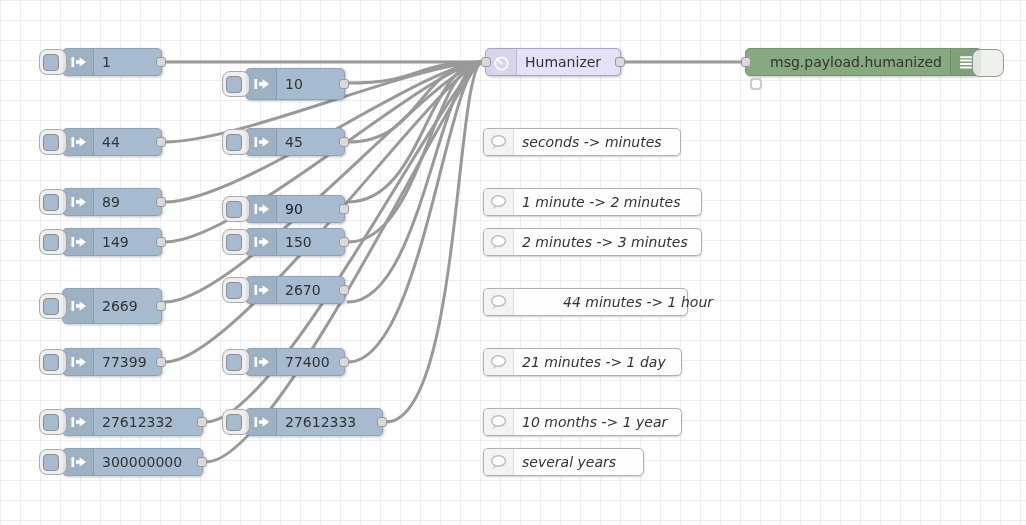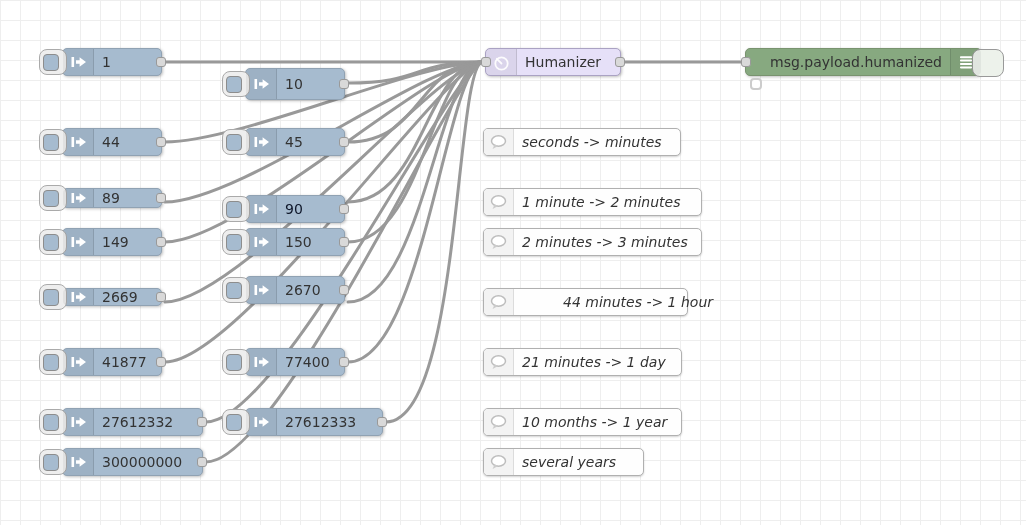--- a/index.html
+++ b/index.html
@@ -135,21 +135,21 @@
         <div class="inject-btn-inner" style="background: rgb(166, 187, 207);"></div>
       </div>
       <div class="icon-area">
         <svg width="17" height="16" viewBox="0 0 17 16">
           <path fill="#ffffff" d="M1.5 3h2.6v10H1.5z M6 6.2h3.6V3.2l6.4 4.8-6.4 4.8v-3H6z"></path>
         </svg>
       </div>
       <div class="label">45</div>
       <div class="port out"></div>
     </div>
-    <div class="node inject" style="left: 62px; top: 188px; width: 100px; height: 20px; background: rgb(166, 187, 207); border-color: rgb(144, 162, 179); color: rgb(51, 51, 51);">
+    <div class="node inject" style="left: 62px; top: 188px; width: 100px; height: 28px; background: rgb(166, 187, 207); border-color: rgb(144, 162, 179); color: rgb(51, 51, 51);">
       <div class="inject-btn">
         <div class="inject-btn-inner" style="background: rgb(166, 187, 207);"></div>
       </div>
       <div class="icon-area">
         <svg width="17" height="16" viewBox="0 0 17 16">
           <path fill="#ffffff" d="M1.5 3h2.6v10H1.5z M6 6.2h3.6V3.2l6.4 4.8-6.4 4.8v-3H6z"></path>
         </svg>
       </div>
       <div class="label">89</div>
       <div class="port out"></div>
@@ -183,21 +183,21 @@
         <div class="inject-btn-inner" style="background: rgb(166, 187, 207);"></div>
       </div>
       <div class="icon-area">
         <svg width="17" height="16" viewBox="0 0 17 16">
           <path fill="#ffffff" d="M1.5 3h2.6v10H1.5z M6 6.2h3.6V3.2l6.4 4.8-6.4 4.8v-3H6z"></path>
         </svg>
       </div>
       <div class="label">150</div>
       <div class="port out"></div>
     </div>
-    <div class="node inject" style="left: 62px; top: 288px; width: 100px; height: 18px; background: rgb(166, 187, 207); border-color: rgb(144, 162, 179); color: rgb(51, 51, 51);">
+    <div class="node inject" style="left: 62px; top: 288px; width: 100px; height: 36px; background: rgb(166, 187, 207); border-color: rgb(144, 162, 179); color: rgb(51, 51, 51);">
       <div class="inject-btn">
         <div class="inject-btn-inner" style="background: rgb(166, 187, 207);"></div>
       </div>
       <div class="icon-area">
         <svg width="17" height="16" viewBox="0 0 17 16">
           <path fill="#ffffff" d="M1.5 3h2.6v10H1.5z M6 6.2h3.6V3.2l6.4 4.8-6.4 4.8v-3H6z"></path>
         </svg>
       </div>
       <div class="label">2669</div>
       <div class="port out"></div>
@@ -216,21 +216,21 @@
     </div>
     <div class="node inject" style="left: 62px; top: 348px; width: 100px; height: 28px; background: rgb(166, 187, 207); border-color: rgb(144, 162, 179); color: rgb(51, 51, 51);">
       <div class="inject-btn">
         <div class="inject-btn-inner" style="background: rgb(166, 187, 207);"></div>
       </div>
       <div class="icon-area">
         <svg width="17" height="16" viewBox="0 0 17 16">
           <path fill="#ffffff" d="M1.5 3h2.6v10H1.5z M6 6.2h3.6V3.2l6.4 4.8-6.4 4.8v-3H6z"></path>
         </svg>
       </div>
-      <div class="label">41877</div>
+      <div class="label">77399</div>
       <div class="port out"></div>
     </div>
     <div class="node inject" style="left: 245px; top: 348px; width: 100px; height: 28px; background: rgb(166, 187, 207); border-color: rgb(144, 162, 179); color: rgb(51, 51, 51);">
       <div class="inject-btn">
         <div class="inject-btn-inner" style="background: rgb(166, 187, 207);"></div>
       </div>
       <div class="icon-area">
         <svg width="17" height="16" viewBox="0 0 17 16">
           <path fill="#ffffff" d="M1.5 3h2.6v10H1.5z M6 6.2h3.6V3.2l6.4 4.8-6.4 4.8v-3H6z"></path>
         </svg>

